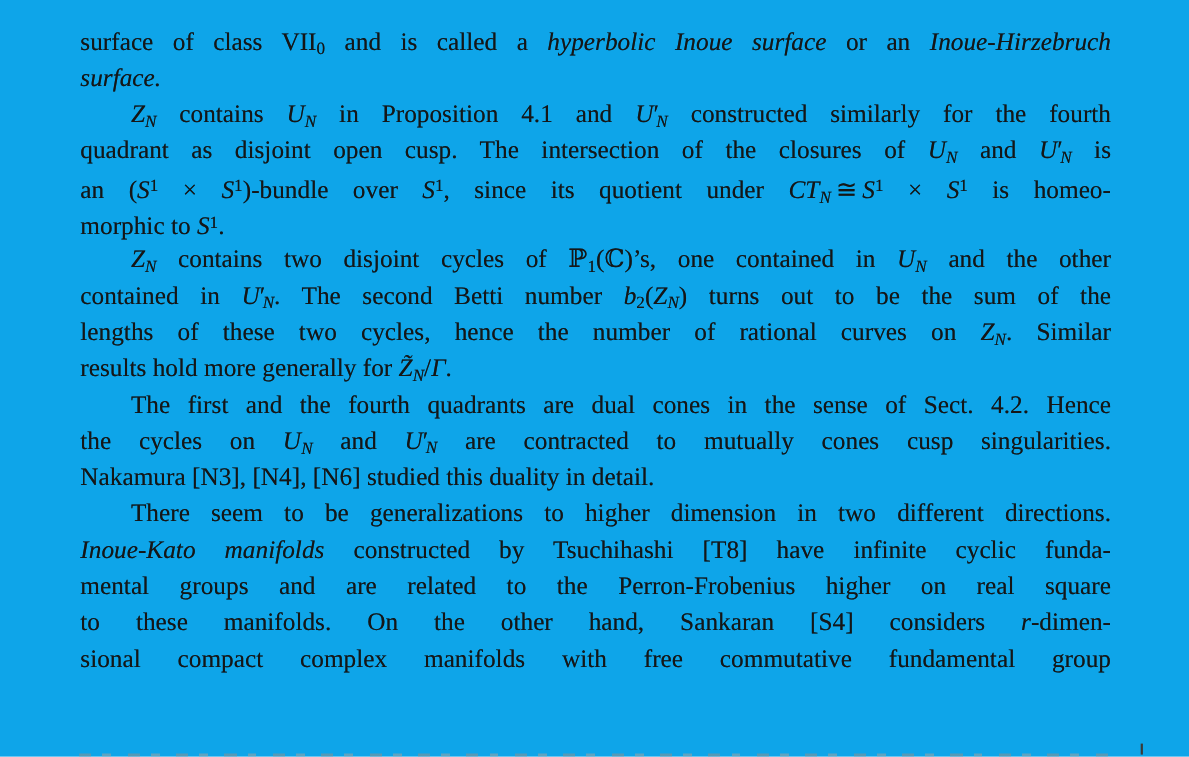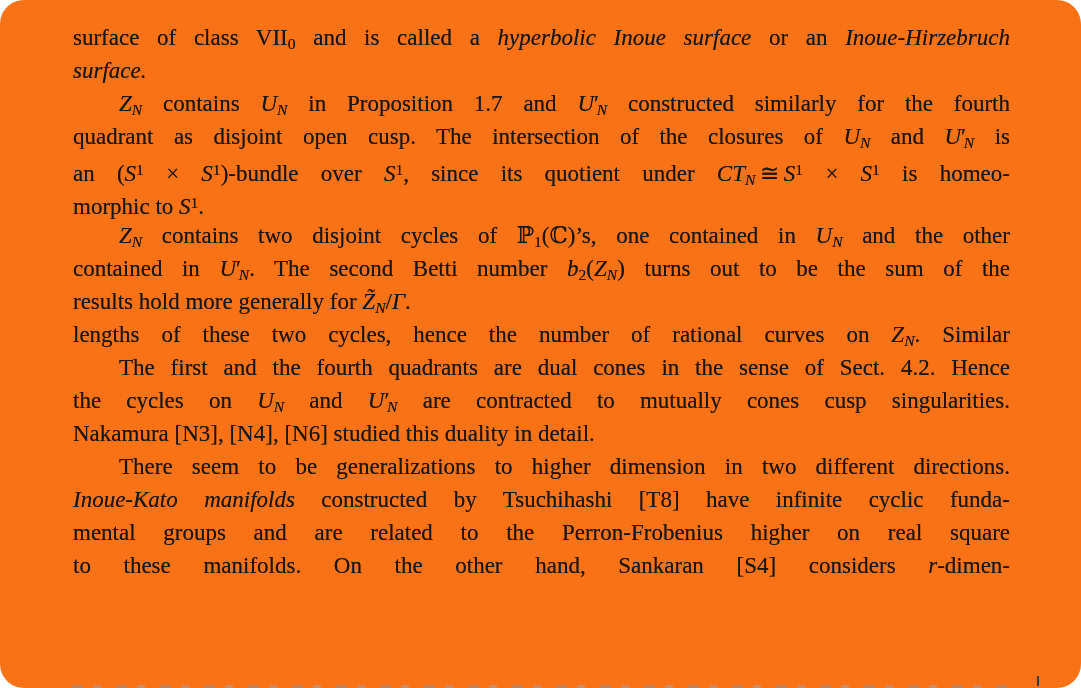--- a/index.html
+++ b/index.html
@@ -76,35 +76,36 @@
     left: 1037px;
     top: 676px;
     width: 2px;
     height: 10px;
     background: #3a3a38;
   }
 </style>
 </head>
 <body>
 
-<div class="page" style="background: #f97316; border-radius: 24px;">
+<div class="page" style="background: #0ea5e9;">
   <div class="text-block" id="text-block" style="color: rgb(22, 22, 22);">
       <div class="line"><span class="seg">surface of class VII</span><span class="seg sub">0</span><span class="seg"> and is called a </span><span class="seg i">hyperbolic Inoue surface</span><span class="seg"> or an </span><span class="seg i">Inoue-Hirzebruch</span></div>
       <div class="line last"><span class="seg i">surface.</span></div>
-      <div class="line indent"><span class="seg i">Z</span><span class="seg isub">N</span><span class="seg"> contains </span><span class="seg i">U</span><span class="seg isub">N</span><span class="seg"> in Proposition 1.7 and </span><span class="seg i">U</span><span class="seg">′</span><span class="seg isubtight">N</span><span class="seg"> constructed similarly for the fourth</span></div>
+      <div class="line indent"><span class="seg i">Z</span><span class="seg isub">N</span><span class="seg"> contains </span><span class="seg i">U</span><span class="seg isub">N</span><span class="seg"> in Proposition 4.1 and </span><span class="seg i">U</span><span class="seg">′</span><span class="seg isubtight">N</span><span class="seg"> constructed similarly for the fourth</span></div>
       <div class="line"><span class="seg">quadrant as disjoint open cusp. The intersection of the closures of </span><span class="seg i">U</span><span class="seg isub">N</span><span class="seg"> and </span><span class="seg i">U</span><span class="seg">′</span><span class="seg isubtight">N</span><span class="seg"> is</span></div>
       <div class="line"><span class="seg">an (</span><span class="seg i">S</span><span class="seg sup">1</span><span class="seg"> × </span><span class="seg i">S</span><span class="seg sup">1</span><span class="seg">)-bundle over </span><span class="seg i">S</span><span class="seg sup">1</span><span class="seg">, since its quotient under </span><span class="seg i">CT</span><span class="seg isub">N</span><span class="seg"> ≅ </span><span class="seg i">S</span><span class="seg sup">1</span><span class="seg"> × </span><span class="seg i">S</span><span class="seg sup">1</span><span class="seg"> is homeo-</span></div>
       <div class="line last"><span class="seg">morphic to </span><span class="seg i">S</span><span class="seg sup">1</span><span class="seg">.</span></div>
       <div class="line indent"><span class="seg i">Z</span><span class="seg isub">N</span><span class="seg"> contains two disjoint cycles of </span><span class="seg">ℙ</span><span class="seg sub">1</span><span class="seg">(ℂ)’s, one contained in </span><span class="seg i">U</span><span class="seg isub">N</span><span class="seg"> and the other</span></div>
       <div class="line"><span class="seg">contained in </span><span class="seg i">U</span><span class="seg">′</span><span class="seg isubtight">N</span><span class="seg">. The second Betti number </span><span class="seg i">b</span><span class="seg sub">2</span><span class="seg">(</span><span class="seg i">Z</span><span class="seg isub">N</span><span class="seg">)</span><span class="seg"> turns out to be the sum of the</span></div>
+      <div class="line"><span class="seg">lengths of these two cycles, hence the number of rational curves on </span><span class="seg i">Z</span><span class="seg isub">N</span><span class="seg">. Similar</span></div>
       <div class="line last"><span class="seg">results hold more generally for </span><span class="seg i">Z̃</span><span class="seg isub">N</span><span class="seg">/</span><span class="seg i">Γ</span><span class="seg">.</span></div>
-      <div class="line"><span class="seg">lengths of these two cycles, hence the number of rational curves on </span><span class="seg i">Z</span><span class="seg isub">N</span><span class="seg">. Similar</span></div>
       <div class="line indent"><span class="seg">The first and the fourth quadrants are dual cones in the sense of Sect. 4.2. Hence</span></div>
       <div class="line"><span class="seg">the cycles on </span><span class="seg i">U</span><span class="seg isub">N</span><span class="seg"> and </span><span class="seg i">U</span><span class="seg">′</span><span class="seg isubtight">N</span><span class="seg"> are contracted to mutually cones cusp singularities.</span></div>
       <div class="line last"><span class="seg">Nakamura [N3], [N4], [N6] studied this duality in detail.</span></div>
       <div class="line indent"><span class="seg">There seem to be generalizations to higher dimension in two different directions.</span></div>
       <div class="line"><span class="seg i">Inoue-Kato manifolds</span><span class="seg"> constructed by Tsuchihashi [T8] have infinite cyclic funda-</span></div>
       <div class="line"><span class="seg">mental groups and are related to the Perron-Frobenius higher on real square</span></div>
       <div class="line"><span class="seg">to these manifolds. On the other hand, Sankaran [S4] considers </span><span class="seg i">r</span><span class="seg">-dimen-</span></div>
+      <div class="line"><span class="seg">sional compact complex manifolds with free commutative fundamental group</span></div>
     </div>
   <div class="scan-dashes"></div>
   <div class="scan-tick"></div>
 </div>
 
 </body></html>

